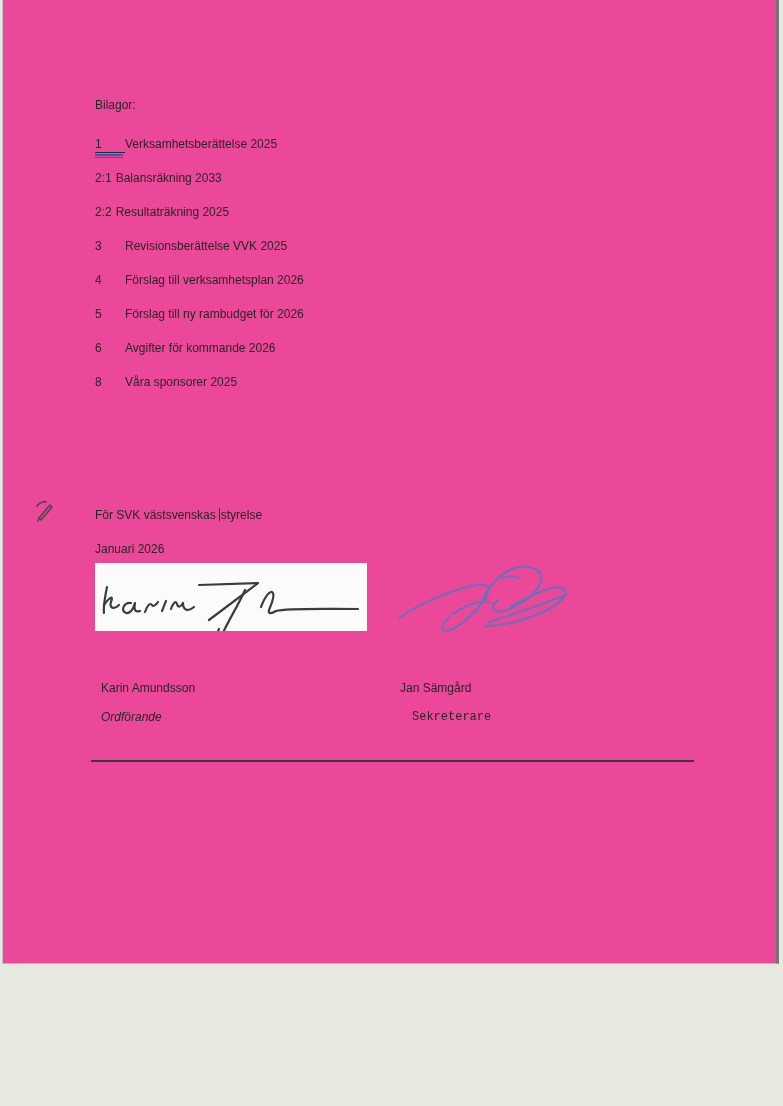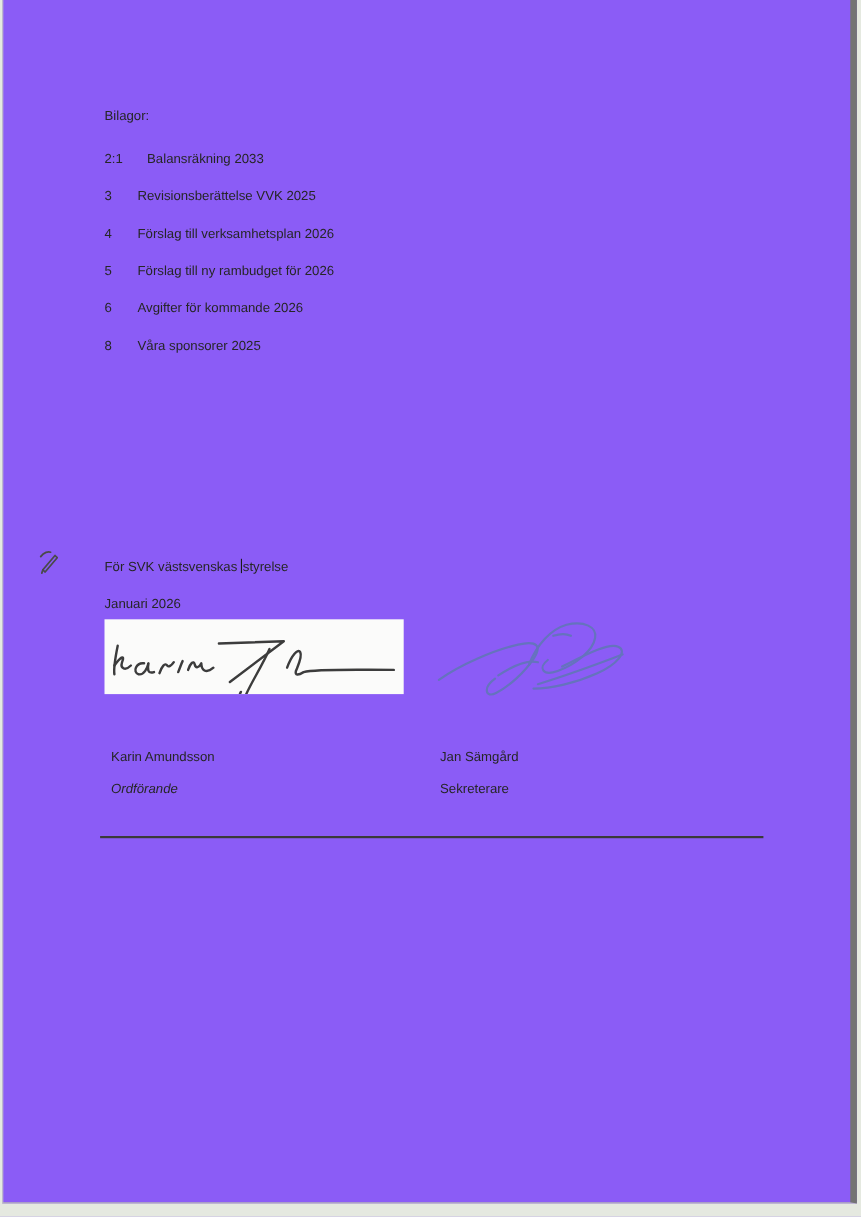--- a/index.html
+++ b/index.html
@@ -14,24 +14,24 @@
   .canvas {
     position: relative;
     width: 783px;
     height: 1106px;
   }
   .page {
     position: absolute;
     left: 2px;
     top: 0;
     width: 777px;
-    height: 1094px;
-    background: #8b5cf6;
+    height: 964px;
+    background: #ec4899;
     border-left: 1px solid #c6c6c6;
-    border-right: 6px solid #737373;
+    border-right: 3px solid #737373;
     border-bottom: 1px solid #b8bcb2;
     box-sizing: border-box;
   }
   .txt {
     position: absolute;
     font-size: 12px;
     line-height: 15px;
     color: #262626;
     white-space: nowrap;
   }
@@ -43,21 +43,21 @@
   }
   .att-row {
     height: 34px;
     font-size: 12px;
     line-height: 15px;
     color: #262626;
     white-space: nowrap;
   }
   .att-num {
     display: inline;
-    margin-right: 22px;
+    margin-right: 4px;
   }
   .att-num.tabbed {
     display: inline-block;
     width: 30px;
     margin-right: 0;
   }
   .att-num.tracked {
     position: relative;
     border-bottom: 1px solid #2d2d2d;
   }
@@ -114,44 +114,50 @@
     position: absolute;
     left: 390px;
     top: 556px;
     width: 192px;
     height: 88px;
     background: transparent;
   }
   .name-left   { left: 98px;  top: 681px; }
   .role-left   { left: 98px;  top: 710px; font-style: italic; }
   .name-right  { left: 397px; top: 681px; }
-  .role-right  { left: 397px; top: 710px; }
+  .role-right  { left: 409px; top: 710px; font-family: Liberation Mono, monospace; }
   .rule {
     position: absolute;
     left: 88px;
     top: 760px;
     width: 603px;
     height: 2px;
     background: #3a3a3a;
   }
 </style>
 </head>
 <body>
 
 <div class="canvas">
   <div class="page">
 
     <div class="txt" style="left:92px; top:98px;">Bilagor:</div>
 
     <div class="att-list">
+      <div class="att-row">
+        <span class="att-num tabbed tracked">1</span><span>Verksamhetsberättelse 2025</span>
+      </div>
 
       <div class="att-row">
         <span class="att-num">2:1</span><span>Balansräkning 2033</span>
       </div>
 
+      <div class="att-row">
+        <span class="att-num">2:2</span><span>Resultaträkning 2025</span>
+      </div>
 
       <div class="att-row">
         <span class="att-num tabbed">3</span><span>Revisionsberättelse VVK 2025</span>
       </div>
 
       <div class="att-row">
         <span class="att-num tabbed">4</span><span>Förslag till verksamhetsplan 2026</span>
       </div>
 
       <div class="att-row">

